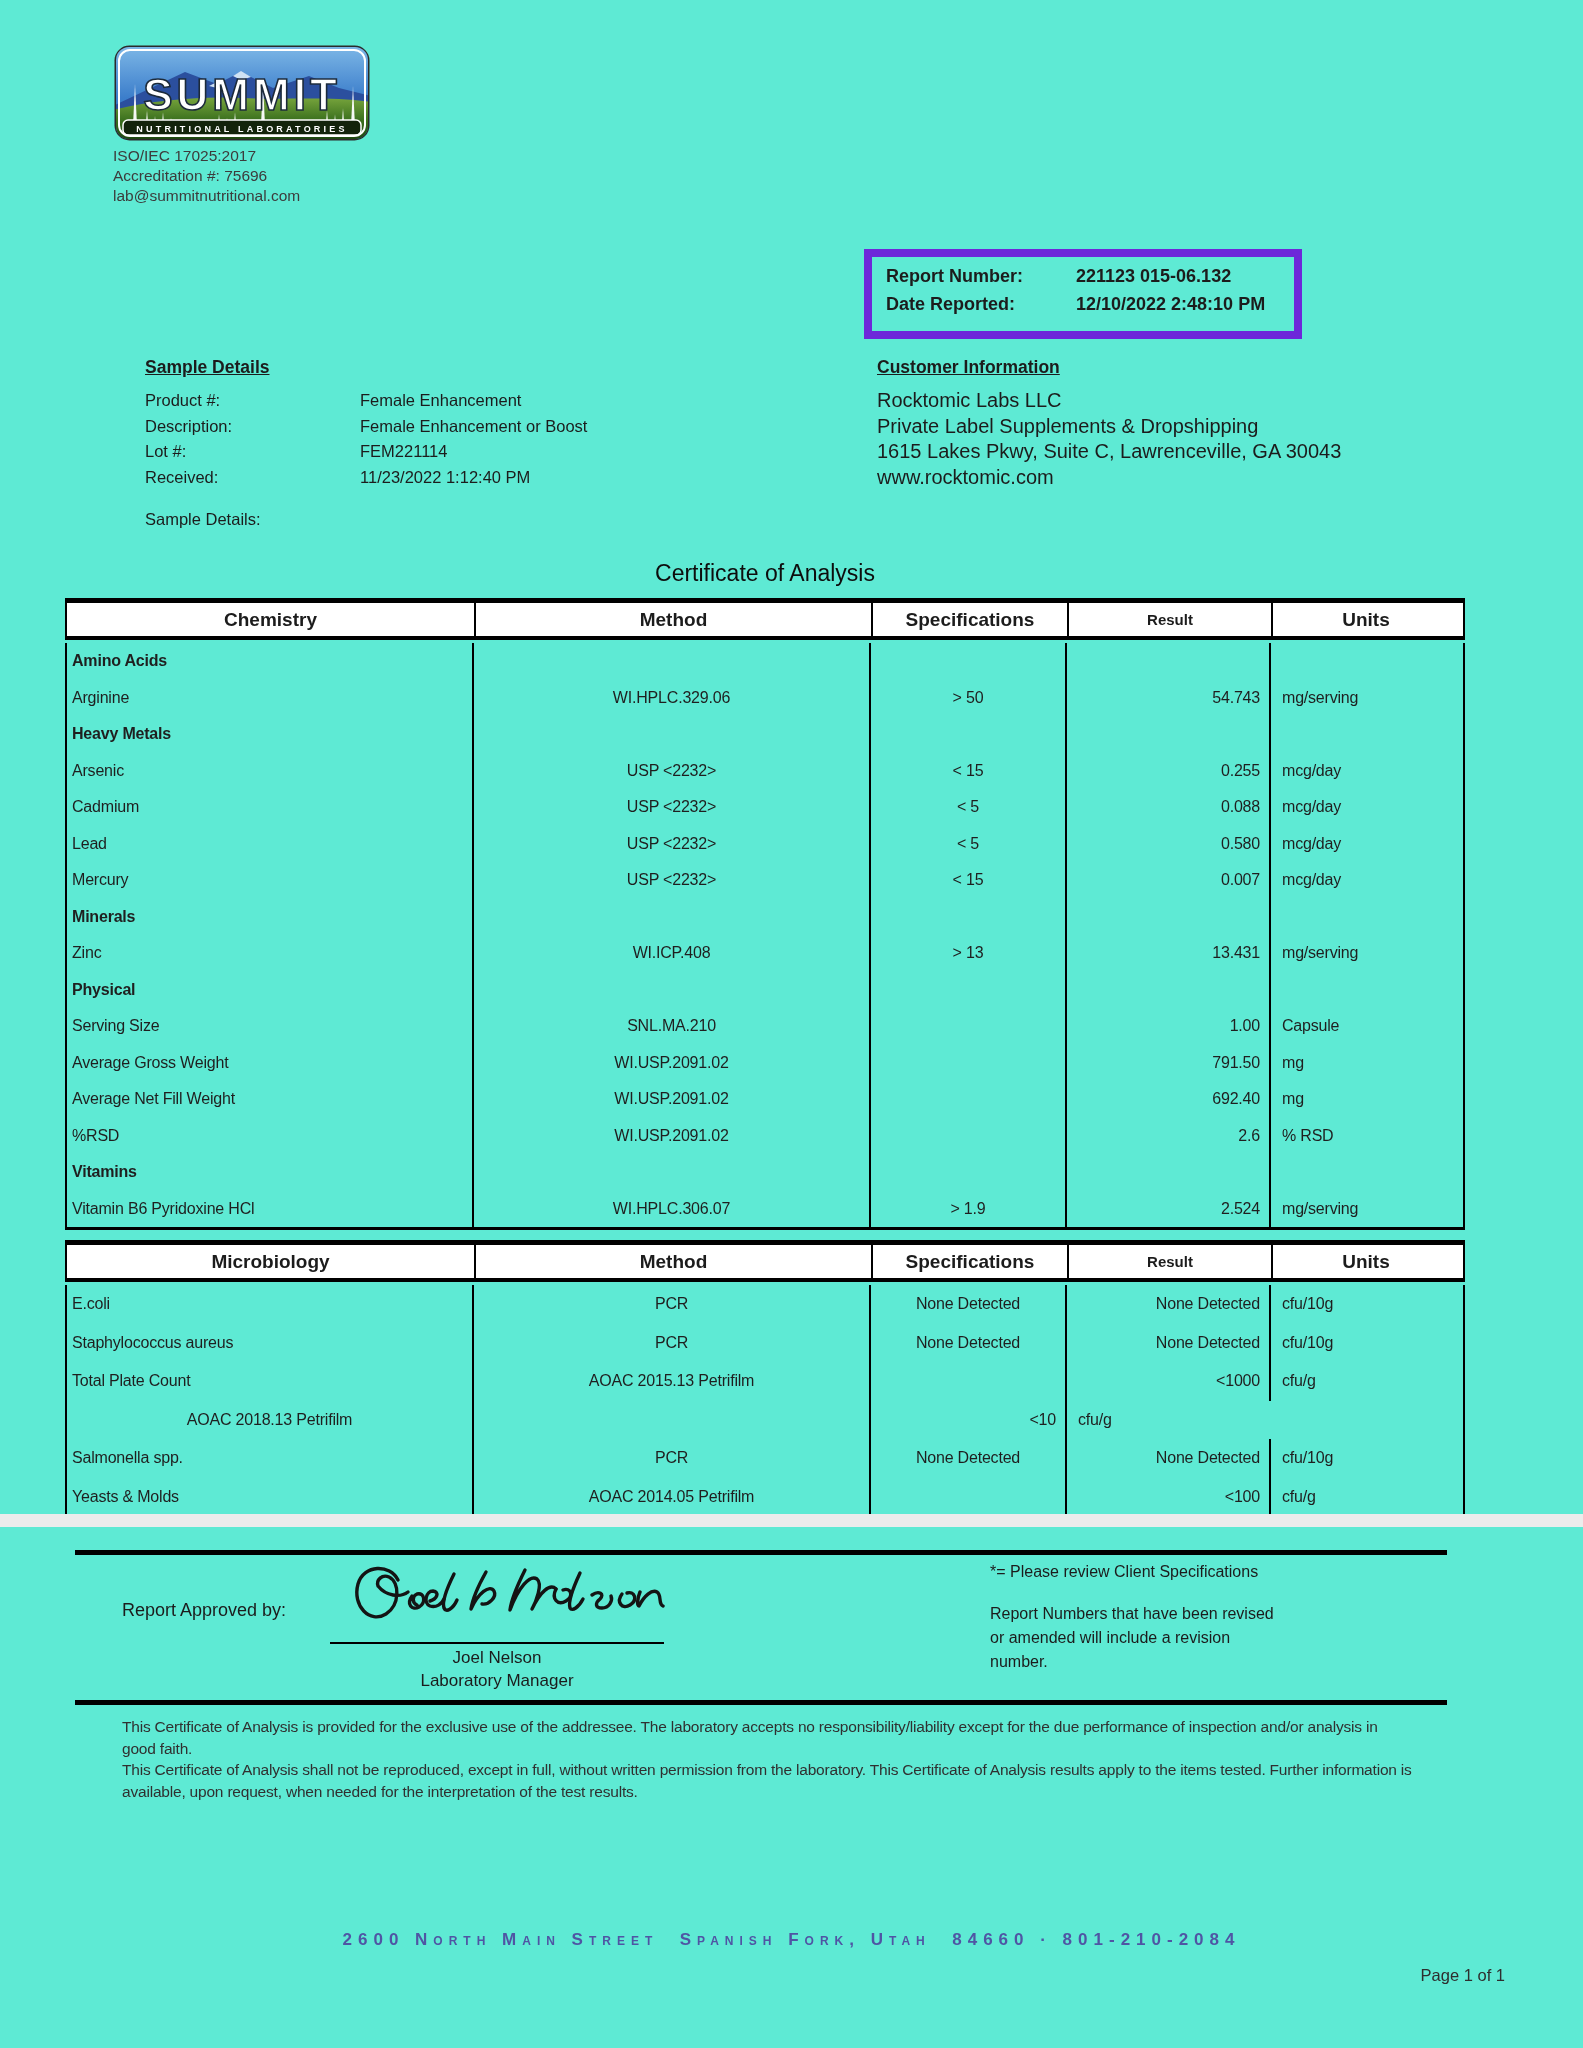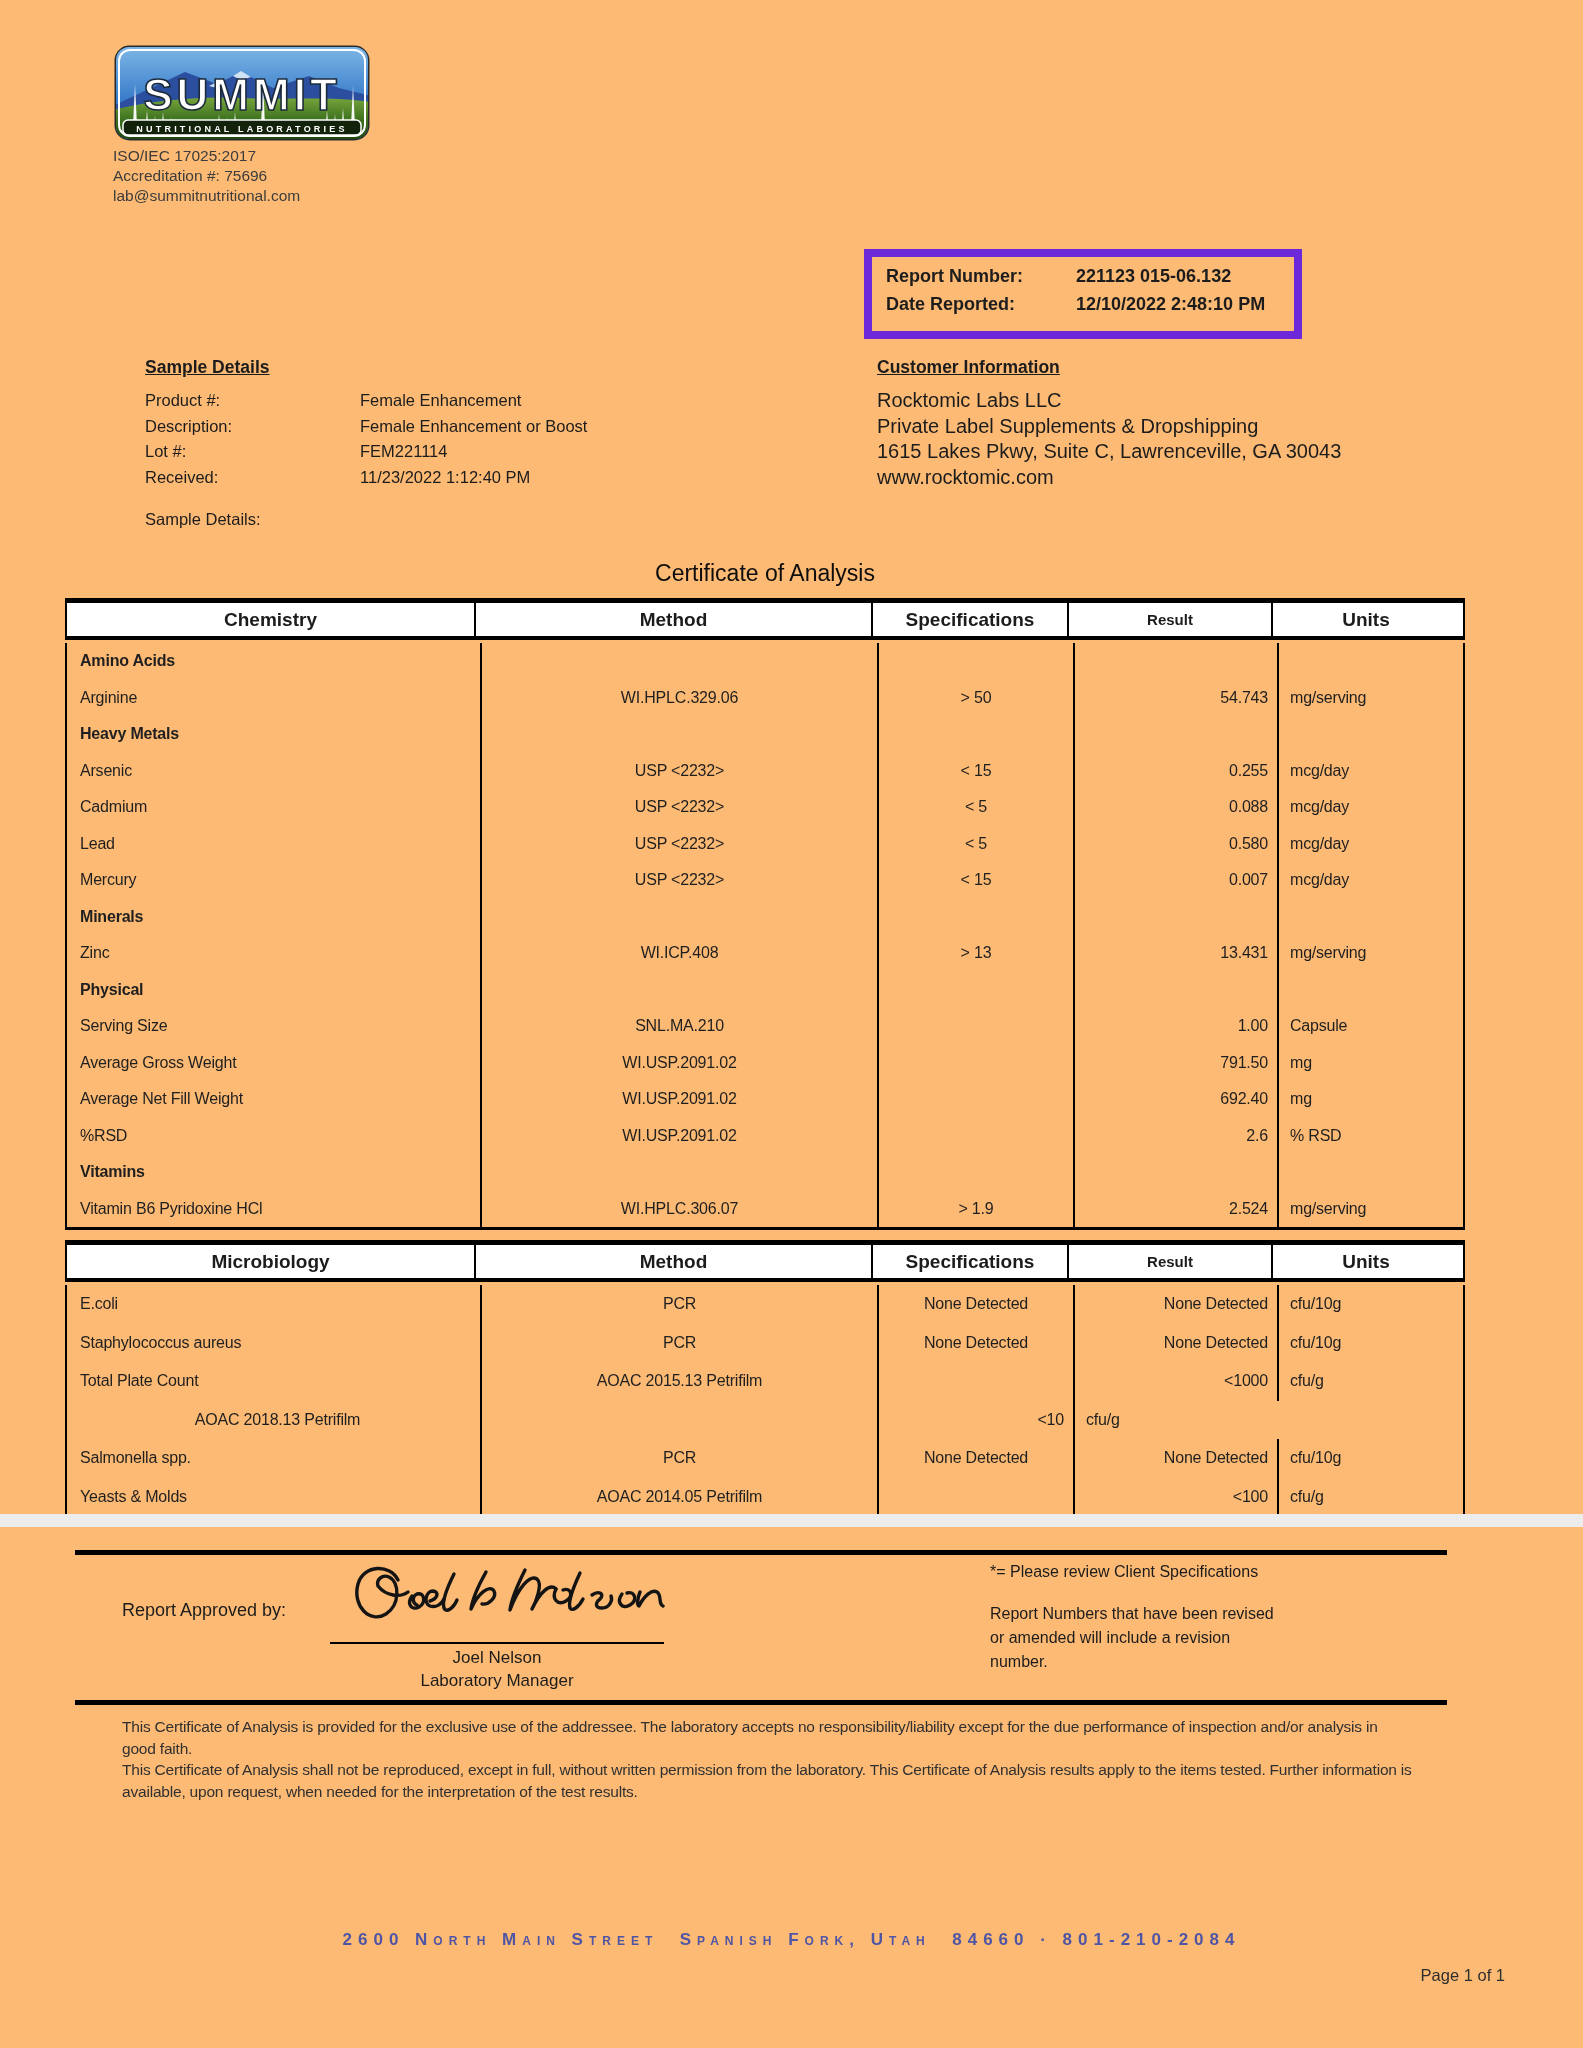--- a/index.html
+++ b/index.html
@@ -1,17 +1,17 @@
 <!DOCTYPE html>
 <html><head>
 <meta charset="utf-8">
 <style>
   html,body{margin:0;padding:0;background:#888;}
   .page{
-    position:relative;width:1583px;height:2048px;background:#fdba74;
+    position:relative;width:1583px;height:2048px;background:#5eead4;
     font-family:"Liberation Sans","DejaVu Sans",sans-serif;color:#1c1c1c;
     margin:0 auto;overflow:hidden;
   }
   .abs{position:absolute;}
 
   
   .iso-block{left:113px;top:146px;font-size:15.5px;line-height:20px;color:#3c3c3c;}
   .report-box{left:864px;top:249px;width:438px;height:90px;border:8px solid #6d28d9;box-sizing:border-box;padding-top:5px;}
   .rb-row{display:flex;font-weight:bold;font-size:18px;line-height:28px;}
   .rb-label{width:190px;padding-left:14px;}
@@ -32,21 +32,21 @@
     border-top:5px solid #000;border-bottom:4px solid #000;border-left:2px solid #000;border-right:2px solid #000;
     box-sizing:border-box;height:42px;align-items:center;background:#fff;
   }
   .th-cell{font-weight:bold;font-size:19px;text-align:center;height:100%;display:flex;align-items:center;justify-content:center;box-sizing:border-box;}
   .th-cell:not(:last-child){border-right:2px solid #000;}
   .th-cell.small{font-size:15px;}
   .t-body{
     border-left:2px solid #000;border-right:2px solid #000;border-bottom:3px solid #000;
     box-sizing:border-box;margin-top:3px;
   }
-  .t-row{display:grid;grid-template-columns:407px 397px 196px 204px 192px;margin-left:8px;}
+  .t-row{display:grid;grid-template-columns:407px 397px 196px 204px 192px;}
   .chem .t-row{height:36.5px;}
   .micro .t-row{height:38.5px;}
   .cell{font-size:16px;display:flex;align-items:center;box-sizing:border-box;letter-spacing:-0.2px;color:#1f1f1f;}
   .cell.c1{padding-left:5px;border-right:2px solid #000;}
   .cell.c2{justify-content:center;border-right:2px solid #000;}
   .cell.c3{justify-content:center;border-right:2px solid #000;}
   .cell.c4{justify-content:flex-end;padding-right:9px;border-right:2px solid #000;}
   .cell.c5{padding-left:11px;}
   .t-row.section .cell.c1{font-weight:bold;}
 

